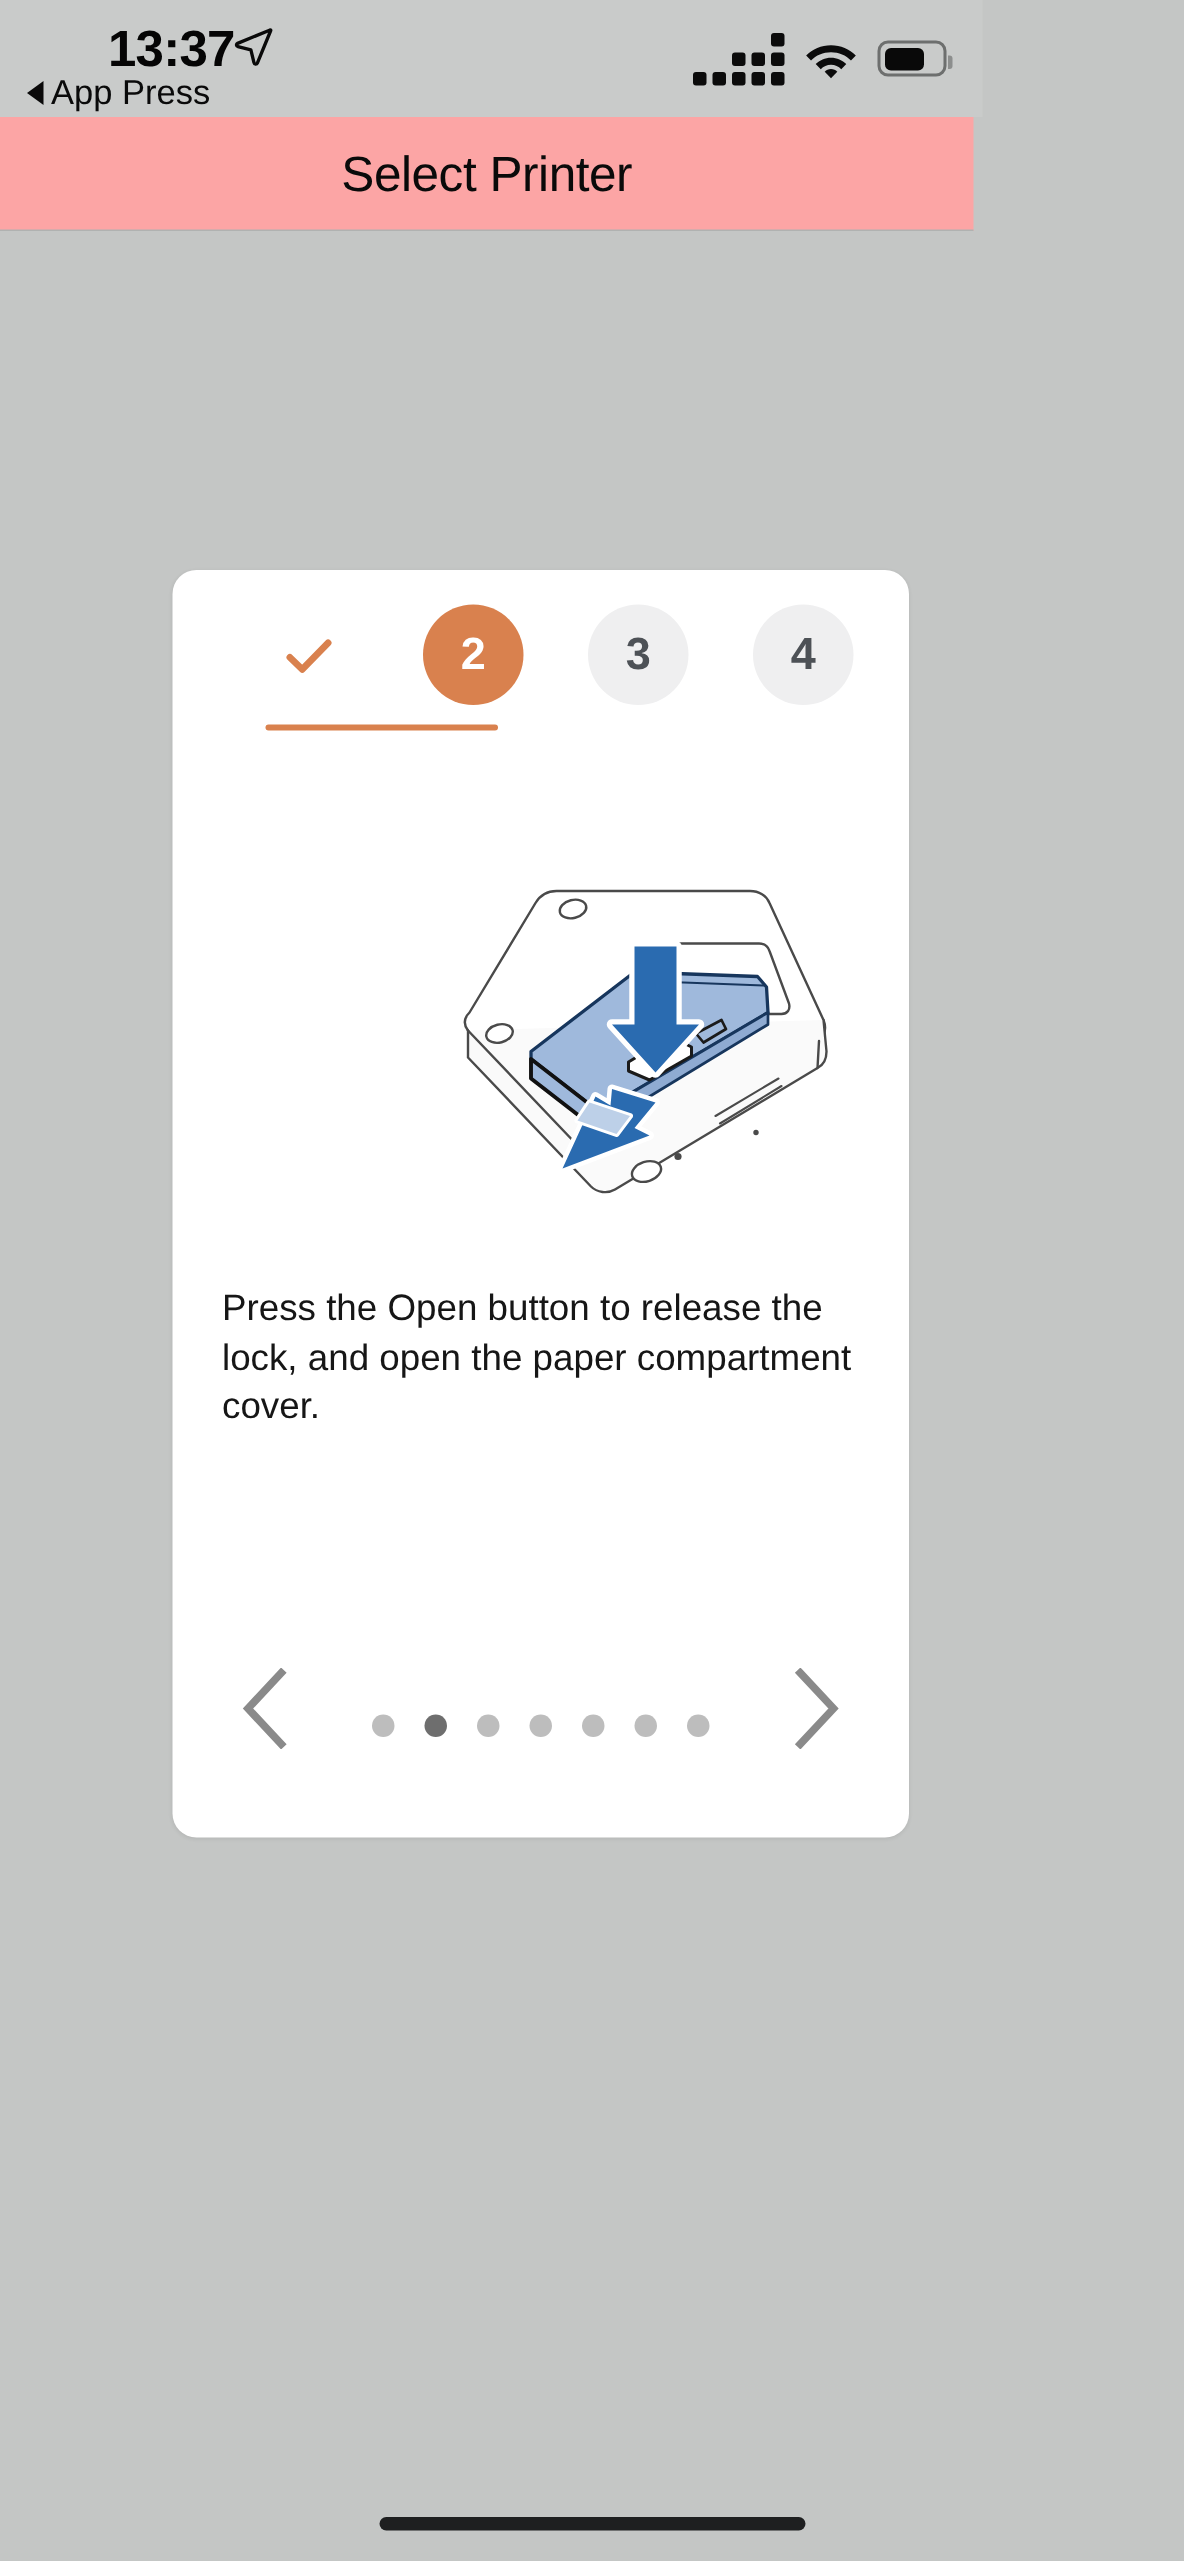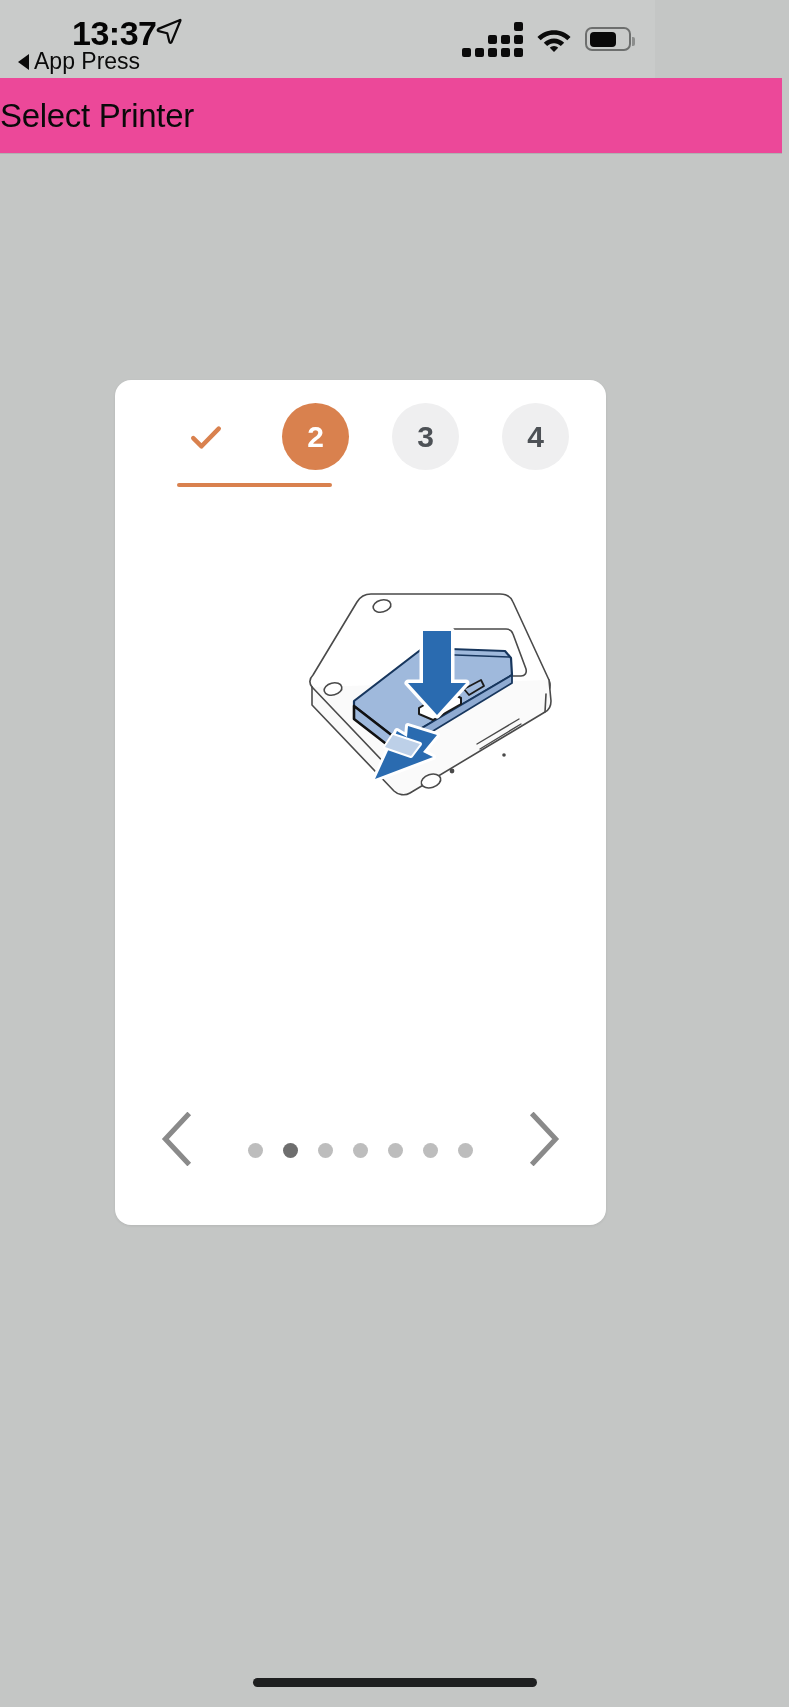--- a/index.html
+++ b/index.html
@@ -60,24 +60,24 @@
   }
   .batt-fill { height:100%; background:#090909; border-radius:4px; }
   .batt-cap {
     position:absolute; right:-6px; top:7.5px;
     width:3.5px; height:9px; background:#8c8e8d; border-radius:0 2px 2px 0;
   }
 
   
   .navbar {
     position:absolute; top:78px; left:0;
-    width:782px; height:76px;
-    background:#ec4899;
+    width:649px; height:76px;
+    background:#fca5a5;
     border-bottom:1px solid #b0b2b1;
-    display:flex; align-items:center; 
+    display:flex; align-items:center; justify-content:center;
   }
   .nav-title { font-size:33px; font-weight:400; color:#0a0a0a; letter-spacing:-0.3px; }
 
   
   .card {
     position:absolute;
     left:115px; top:380px;
     width:491px; height:845px;
     background:#ffffff;
     border-radius:16px;
@@ -290,20 +290,21 @@
             <path d="M247 203 L276 212 L262 229 L272 234 L214 256 L236 208 L246 214 Z" fill="#2a6bb0" stroke="none"></path>
           </g>
 
           <path d="M232 212 L259 221 L250 233 L224 224 Z" fill="#bdd0e8" stroke="#ffffff" stroke-width="4"></path>
           <path d="M232 212 L259 221 L250 233 L224 224 Z" fill="#bdd0e8" stroke="none"></path>
 
         </g>
       </svg>
     </div>
 
+    <div class="card-body">Press the Open button to release the lock, and open the paper compartment cover.</div>
 
     <div class="card-footer">
 
       <svg class="chev" viewBox="0 0 24 34">
         <path d="M18 2 L4 17 L18 32" fill="none" stroke="#8a8a8a" stroke-width="3.2" stroke-linecap="square" stroke-linejoin="miter"></path>
       </svg>
 
       <div class="dots">
         <span class="dot"></span>
         <span class="dot active"></span>

